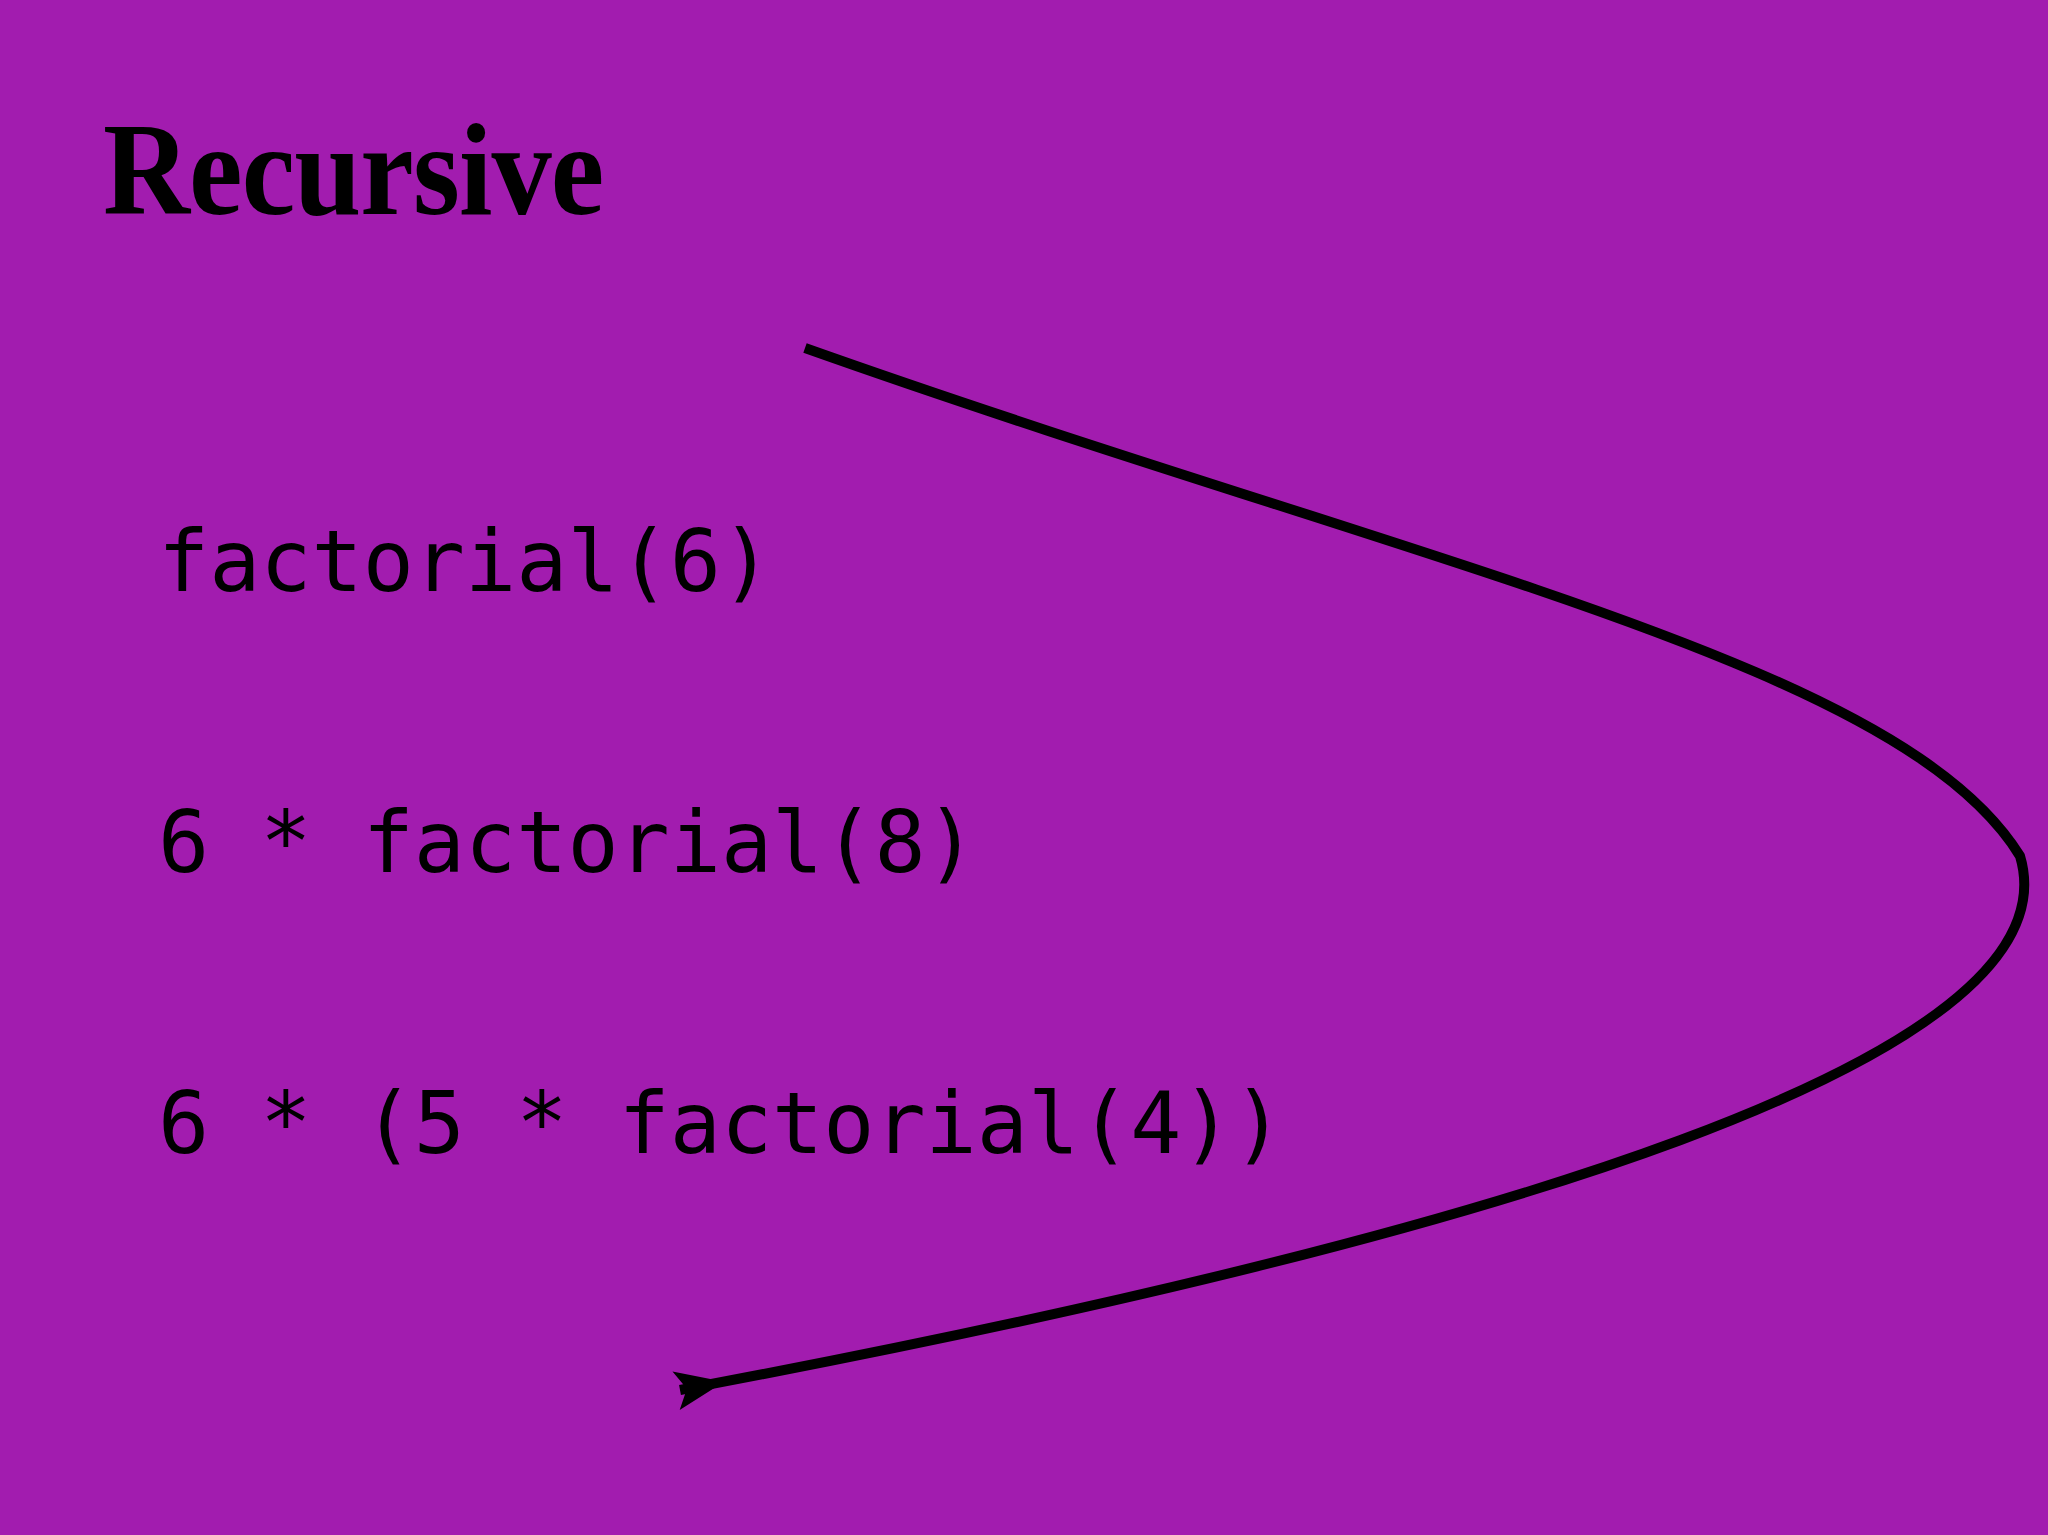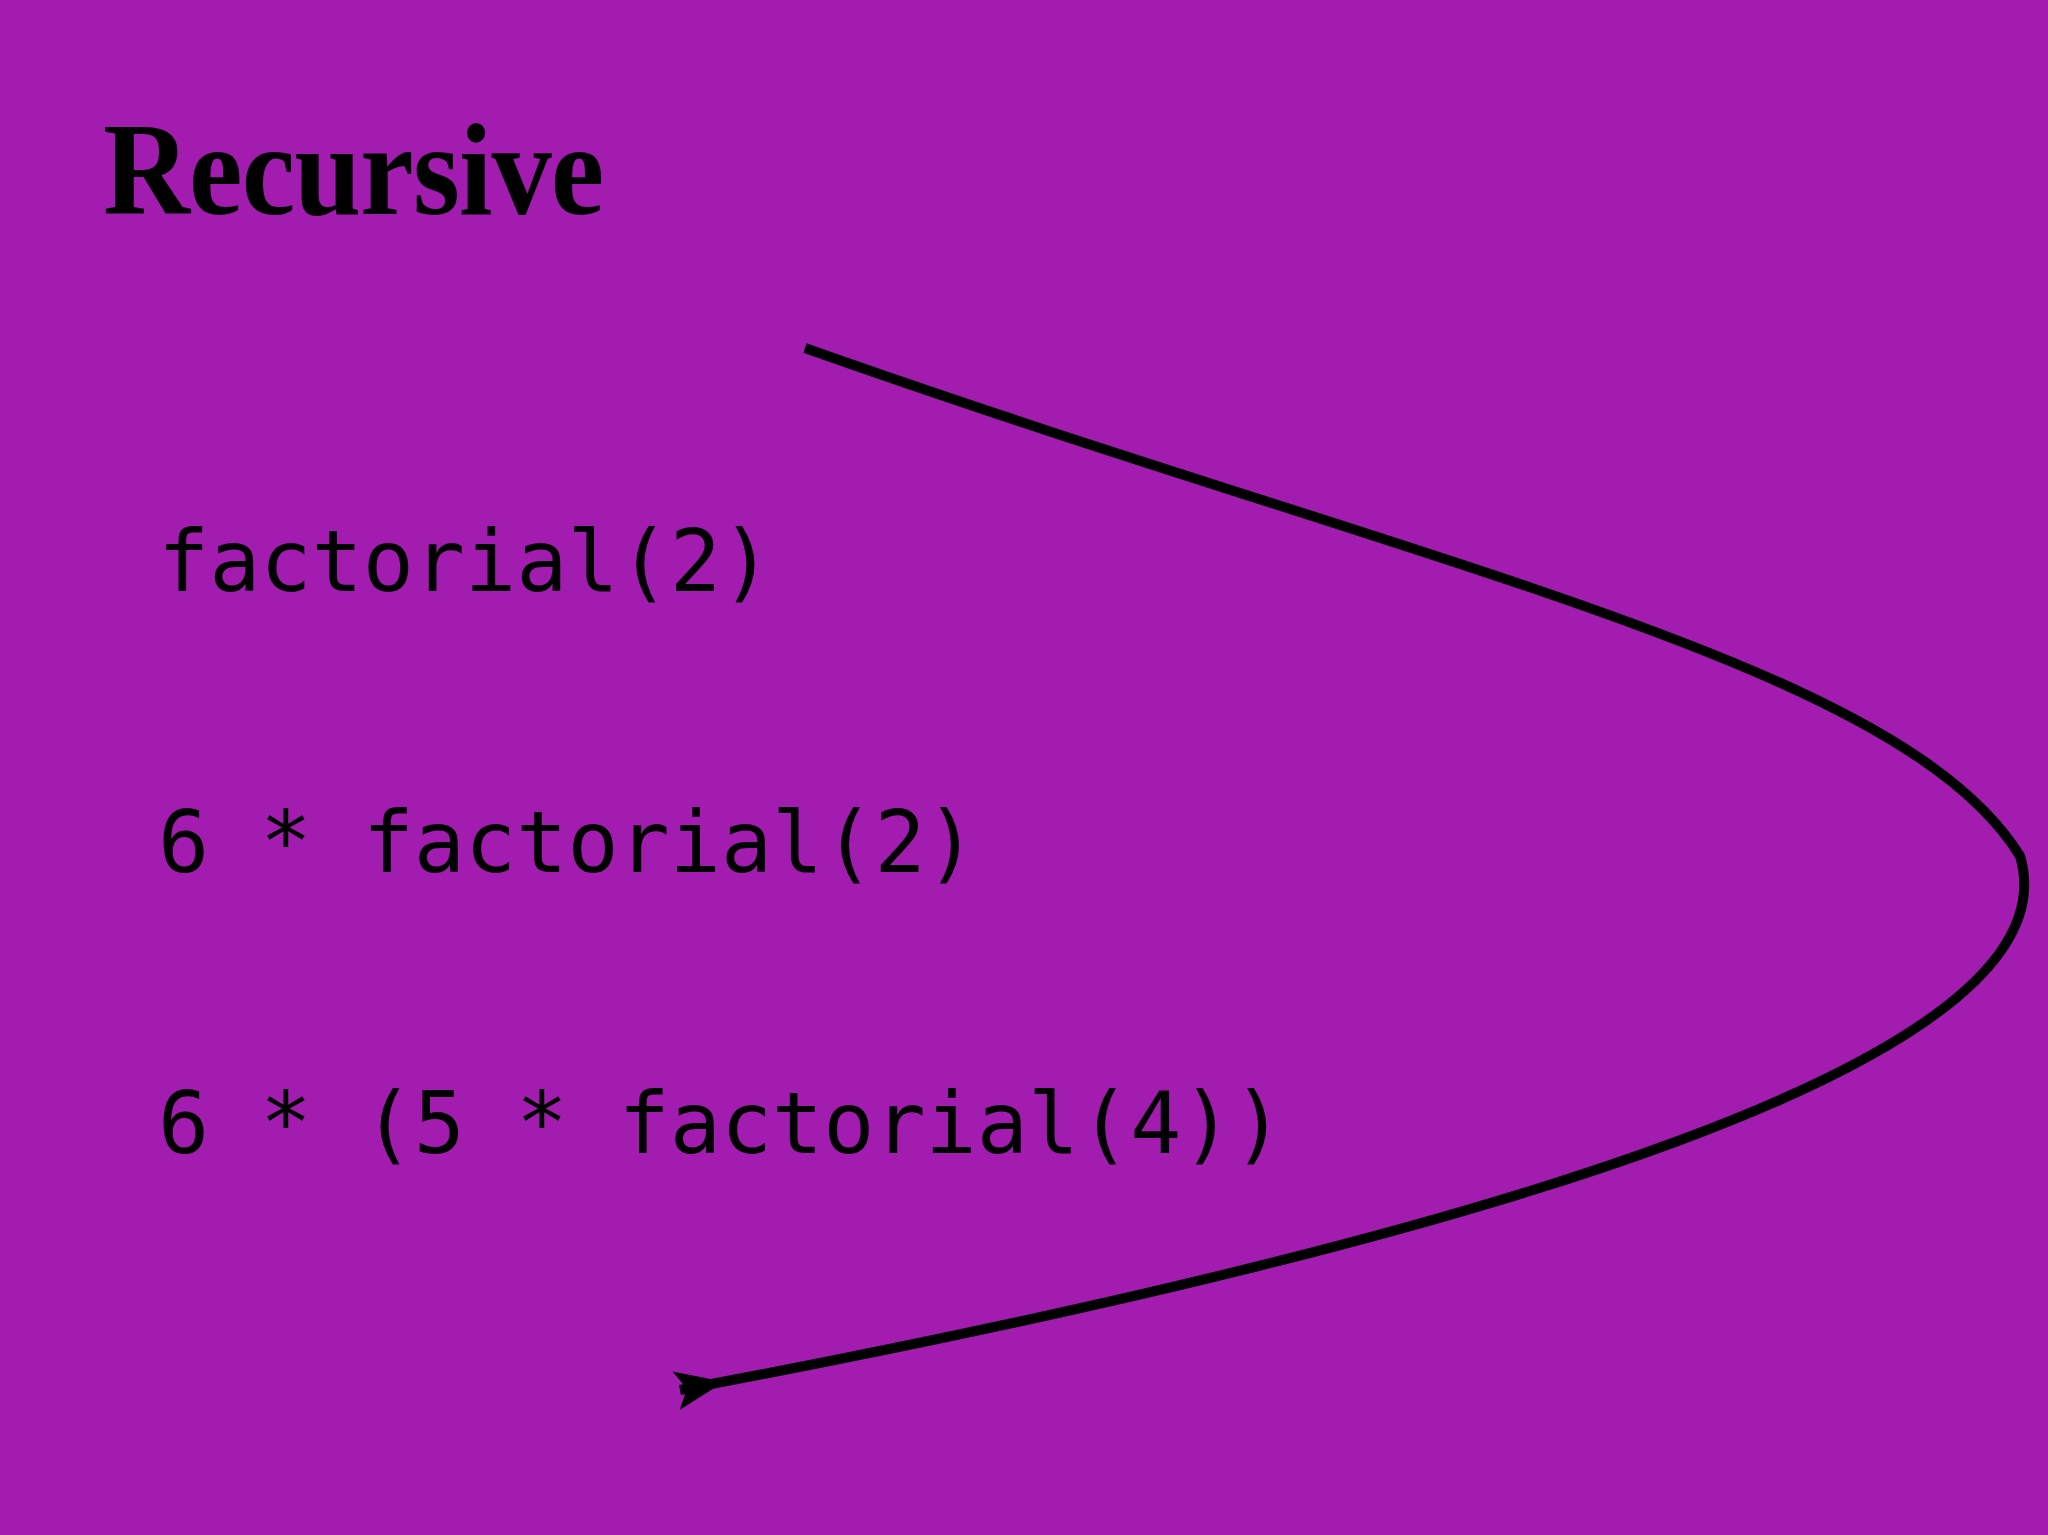--- a/index.html
+++ b/index.html
@@ -69,22 +69,22 @@
   }
 </style>
 </head>
 <body>
 
 <div id="slide">
 
   <div id="slide-title">Recursive</div>
 
   <div id="code-block">
-    <span class="code-line">factorial(2)</span>
-    <span class="code-line">6 * factorial(2)</span>
+    <span class="code-line">factorial(6)</span>
+    <span class="code-line">6 * factorial(8)</span>
     <span class="code-line">6 * (5 * factorial(4))</span>
     
     
     
     
     
     
     
     
   </div>

